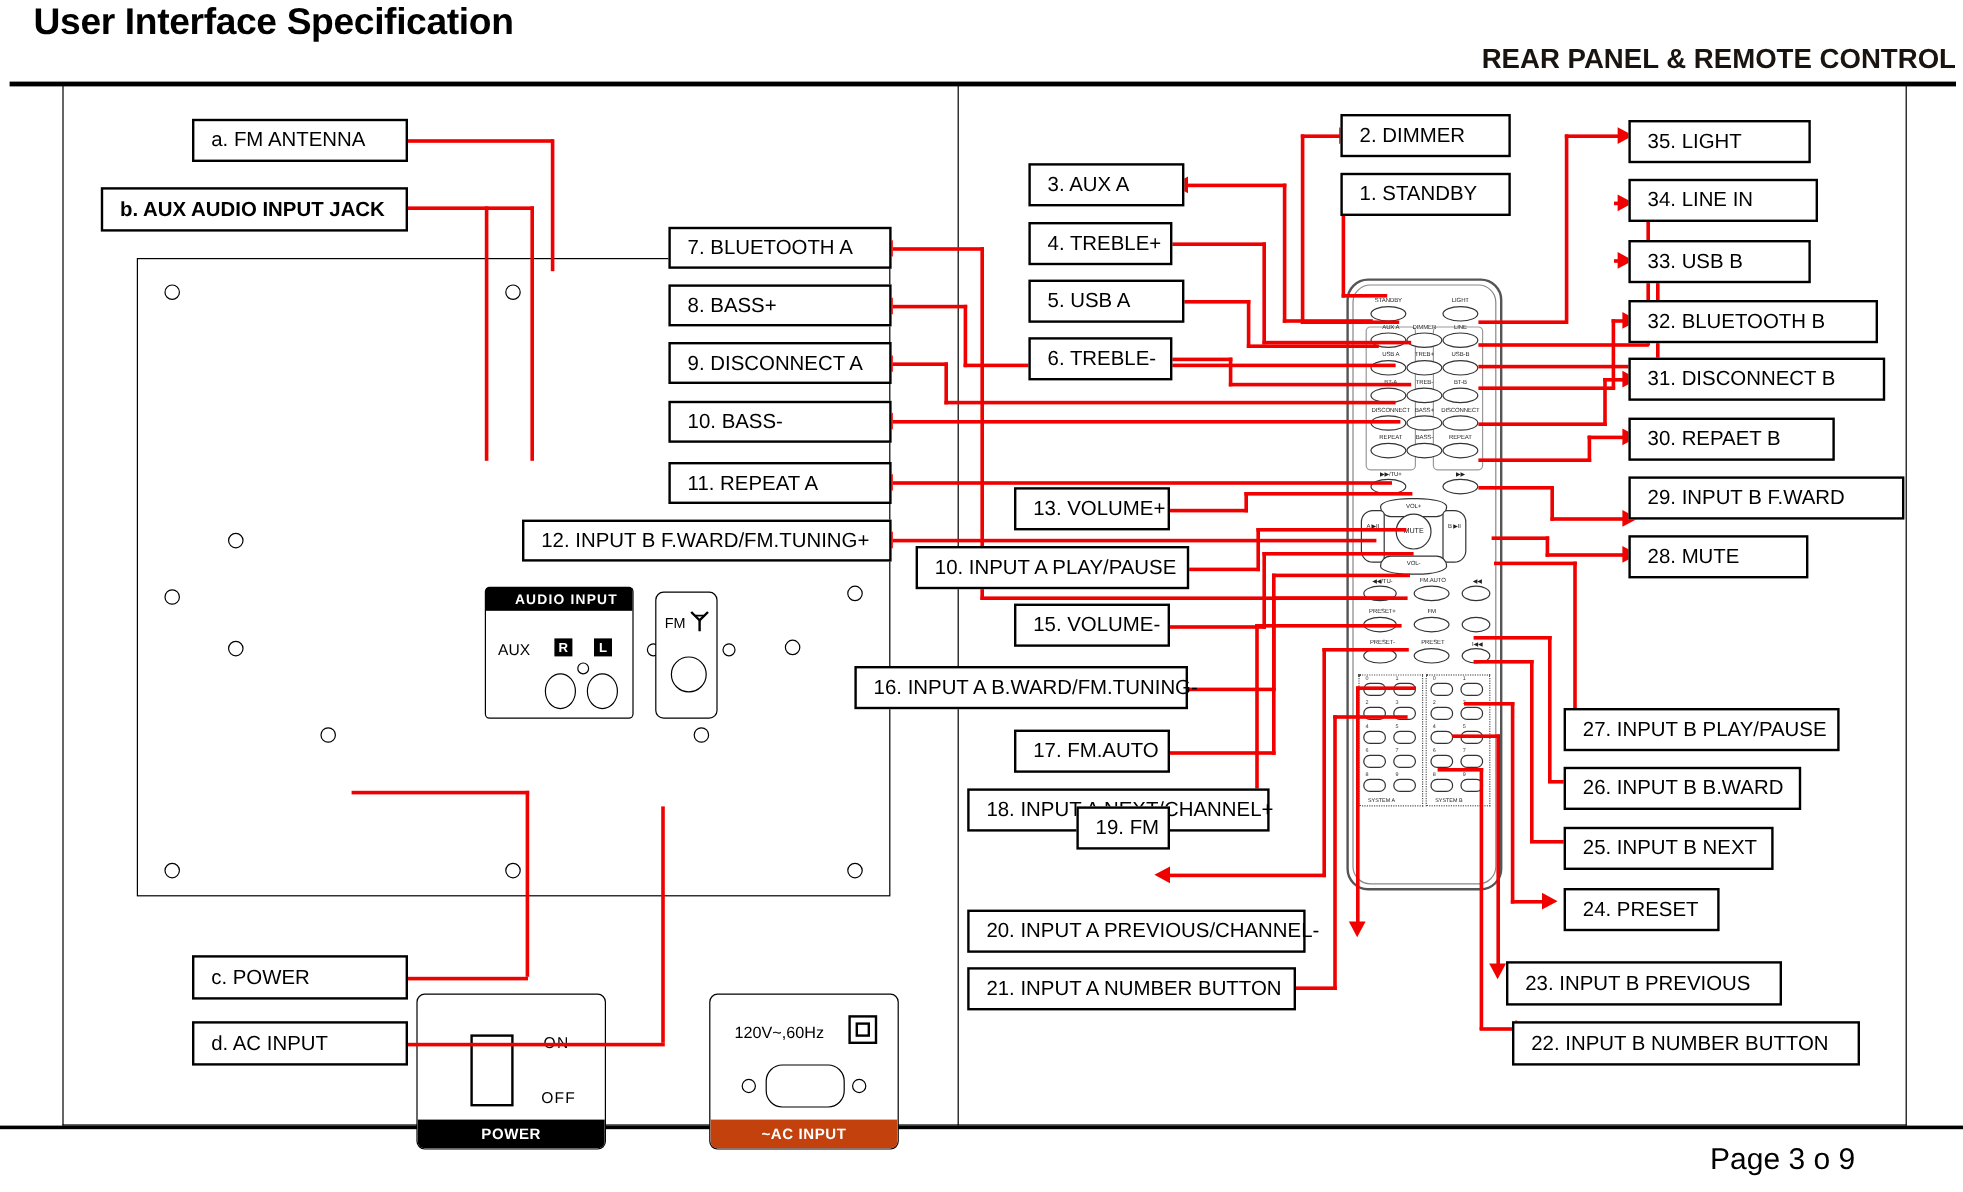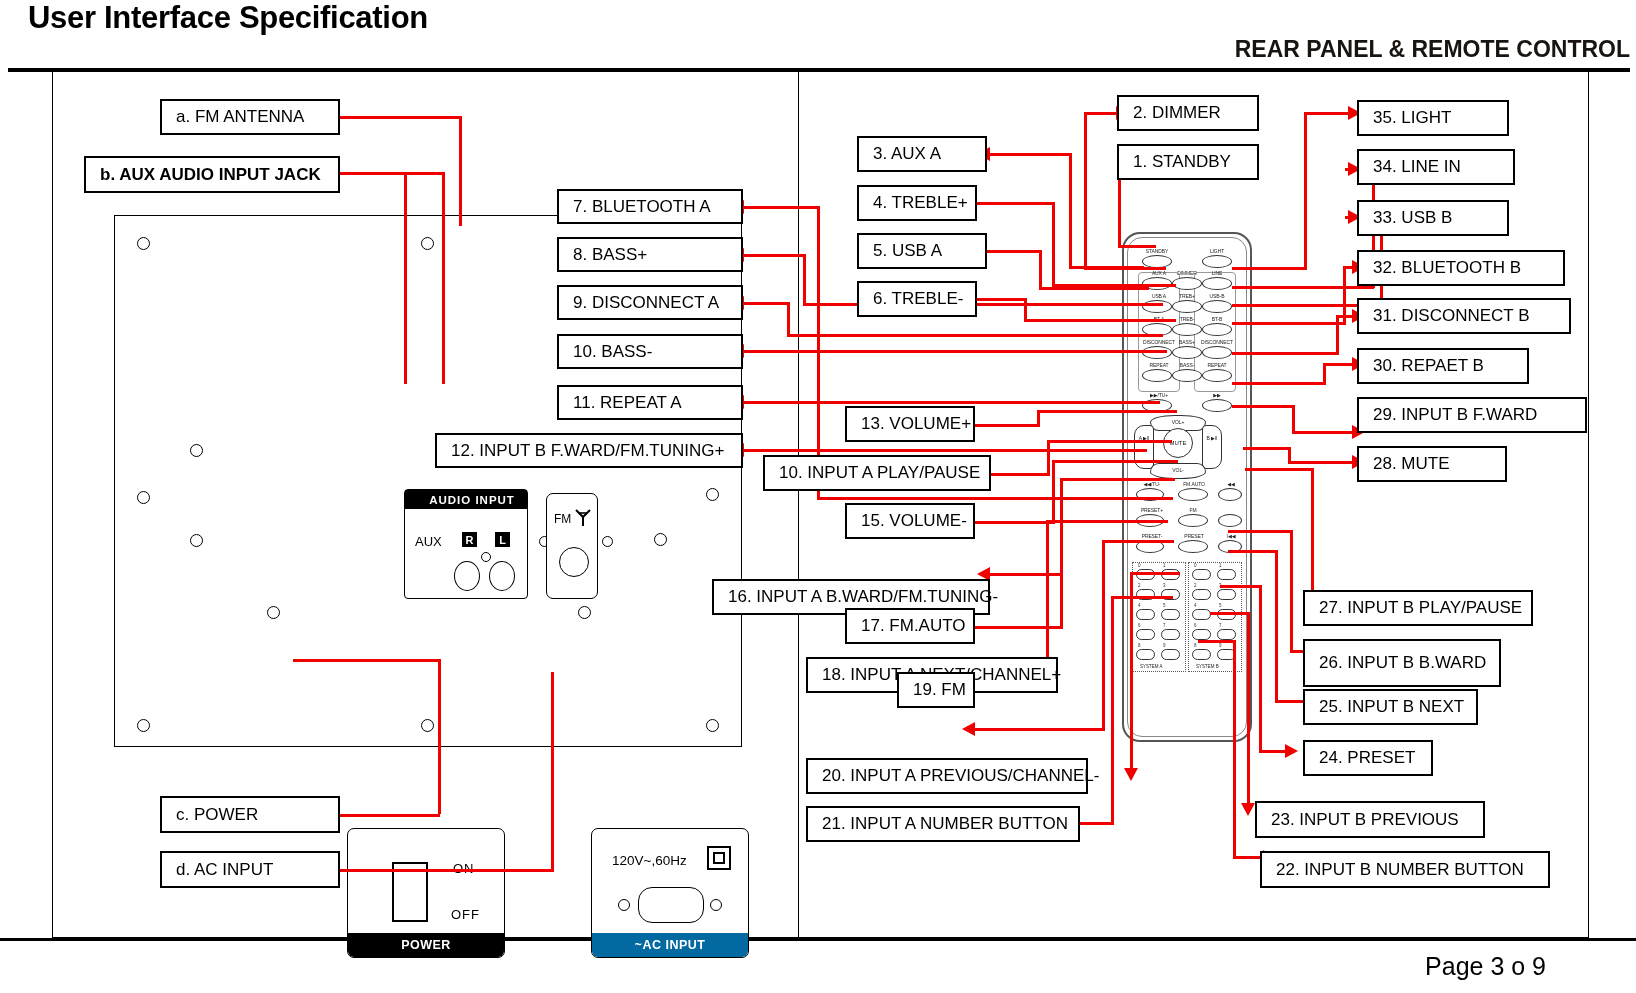--- a/index.html
+++ b/index.html
@@ -137,21 +137,21 @@
   .pw-on  { position: absolute; left: 105px; top: 32px; font-size: 13px; letter-spacing:1px; }
   .pw-off { position: absolute; left: 103px; top: 78px; font-size: 13px; letter-spacing:1px; }
   .ac-block {
     position: absolute; left: 476px; top: 612px;
     width: 158px; height: 130px;
     border: 1.5px solid #000; border-radius: 7px; background:#fff; z-index: 7;
     overflow: hidden;
   }
   .ac-foot {
     position: absolute; left: 0; bottom: 0; width: 100%; height: 24px;
-    background: #0369a1; color: #fff; font-size: 12.5px; font-weight: bold;
+    background: #c2410c; color: #fff; font-size: 12.5px; font-weight: bold;
     letter-spacing: .5px; display: flex; align-items:center; justify-content:center;margin-top:24px;
   }
   .ac-volt { position: absolute; left: 20px; top: 24px; font-size: 13.5px; }
   .ac-sq {
     position: absolute; left: 115px; top: 17px; width: 24px; height: 24px;
     border: 2px solid #000;
   }
   .ac-sq i { position:absolute; left:4px; top:4px; width:12px; height:12px; border:2px solid #000; }
   .ac-inlet {
     position: absolute; left: 46px; top: 58px; width: 66px; height: 36px;
@@ -598,32 +598,32 @@
   <div class="callout pad-l" style="left:557px; top:189px; width:186px; height:35px;">7. BLUETOOTH A</div>
   <div class="callout pad-l" style="left:557px; top:237px; width:186px; height:35px;">8. BASS+</div>
   <div class="callout pad-l" style="left:557px; top:285px; width:186px; height:35px;">9. DISCONNECT A</div>
   <div class="callout pad-l" style="left:557px; top:334px; width:186px; height:35px;">10. BASS-</div>
   <div class="callout pad-l" style="left:557px; top:385px; width:186px; height:35px;">11. REPEAT A</div>
   <div class="callout pad-l" style="left:435px; top:433px; width:308px; height:35px;">12. INPUT B F.WARD/FM.TUNING+</div>
 
   <div class="callout pad-l" style="left:845px; top:406px; width:130px; height:36px;">13. VOLUME+</div>
   <div class="callout pad-l" style="left:763px; top:455px; width:228px; height:36px;">10. INPUT A PLAY/PAUSE</div>
   <div class="callout pad-l" style="left:845px; top:503px; width:130px; height:36px;">15. VOLUME-</div>
-  <div class="callout pad-l" style="left:712px; top:555px; width:278px; height:36px;margin-top:24px;">16. INPUT A B.WARD/FM.TUNING-</div>
+  <div class="callout pad-l" style="left:712px; top:555px; width:278px; height:36px;">16. INPUT A B.WARD/FM.TUNING-</div>
   <div class="callout pad-l" style="left:845px; top:608px; width:130px; height:36px;">17. FM.AUTO</div>
   <div class="callout pad-l" style="left:806px; top:657px; width:252px; height:36px;">18. INPUT A NEXT/CHANNEL+</div>
   <div class="callout pad-l" style="left:897px; top:672px; width:78px; height:36px;text-align:right;">19. FM</div>
   <div class="callout pad-l" style="left:806px; top:758px; width:282px; height:36px;">20. INPUT A PREVIOUS/CHANNEL-</div>
   <div class="callout pad-l" style="left:806px; top:806px; width:274px; height:36px;">21. INPUT A NUMBER BUTTON</div>
 
   <div class="callout pad-l" style="left:1260px; top:851px; width:290px; height:37px;">22. INPUT B NUMBER BUTTON</div>
   <div class="callout pad-l" style="left:1255px; top:801px; width:230px; height:37px;">23. INPUT B PREVIOUS</div>
   <div class="callout pad-l" style="left:1303px; top:740px; width:130px; height:36px;">24. PRESET</div>
   <div class="callout pad-l" style="left:1303px; top:689px; width:175px; height:36px;">25. INPUT B NEXT</div>
-  <div class="callout pad-l" style="left:1303px; top:639px; width:198px; height:48px;">26. INPUT B B.WARD</div>
+  <div class="callout pad-l" style="left:1303px; top:639px; width:198px; height:36px;">26. INPUT B B.WARD</div>
   <div class="callout pad-l" style="left:1303px; top:590px; width:230px; height:36px;">27. INPUT B PLAY/PAUSE</div>
 
   <div class="callout pad-l" style="left:1357px; top:446px; width:150px; height:36px;">28. MUTE</div>
   <div class="callout pad-l" style="left:1357px; top:397px; width:230px; height:36px;">29. INPUT B F.WARD</div>
   <div class="callout pad-l" style="left:1357px; top:348px; width:172px; height:36px;">30. REPAET B</div>
   <div class="callout pad-l" style="left:1357px; top:298px; width:214px; height:36px;">31. DISCONNECT B</div>
   <div class="callout pad-l" style="left:1357px; top:250px; width:208px; height:36px;">32. BLUETOOTH B</div>
   <div class="callout pad-l" style="left:1357px; top:200px; width:152px; height:36px;">33. USB B</div>
   <div class="callout pad-l" style="left:1357px; top:149px; width:158px; height:36px;">34. LINE IN</div>
   <div class="callout pad-l" style="left:1357px; top:100px; width:152px; height:36px;">35. LIGHT</div>

